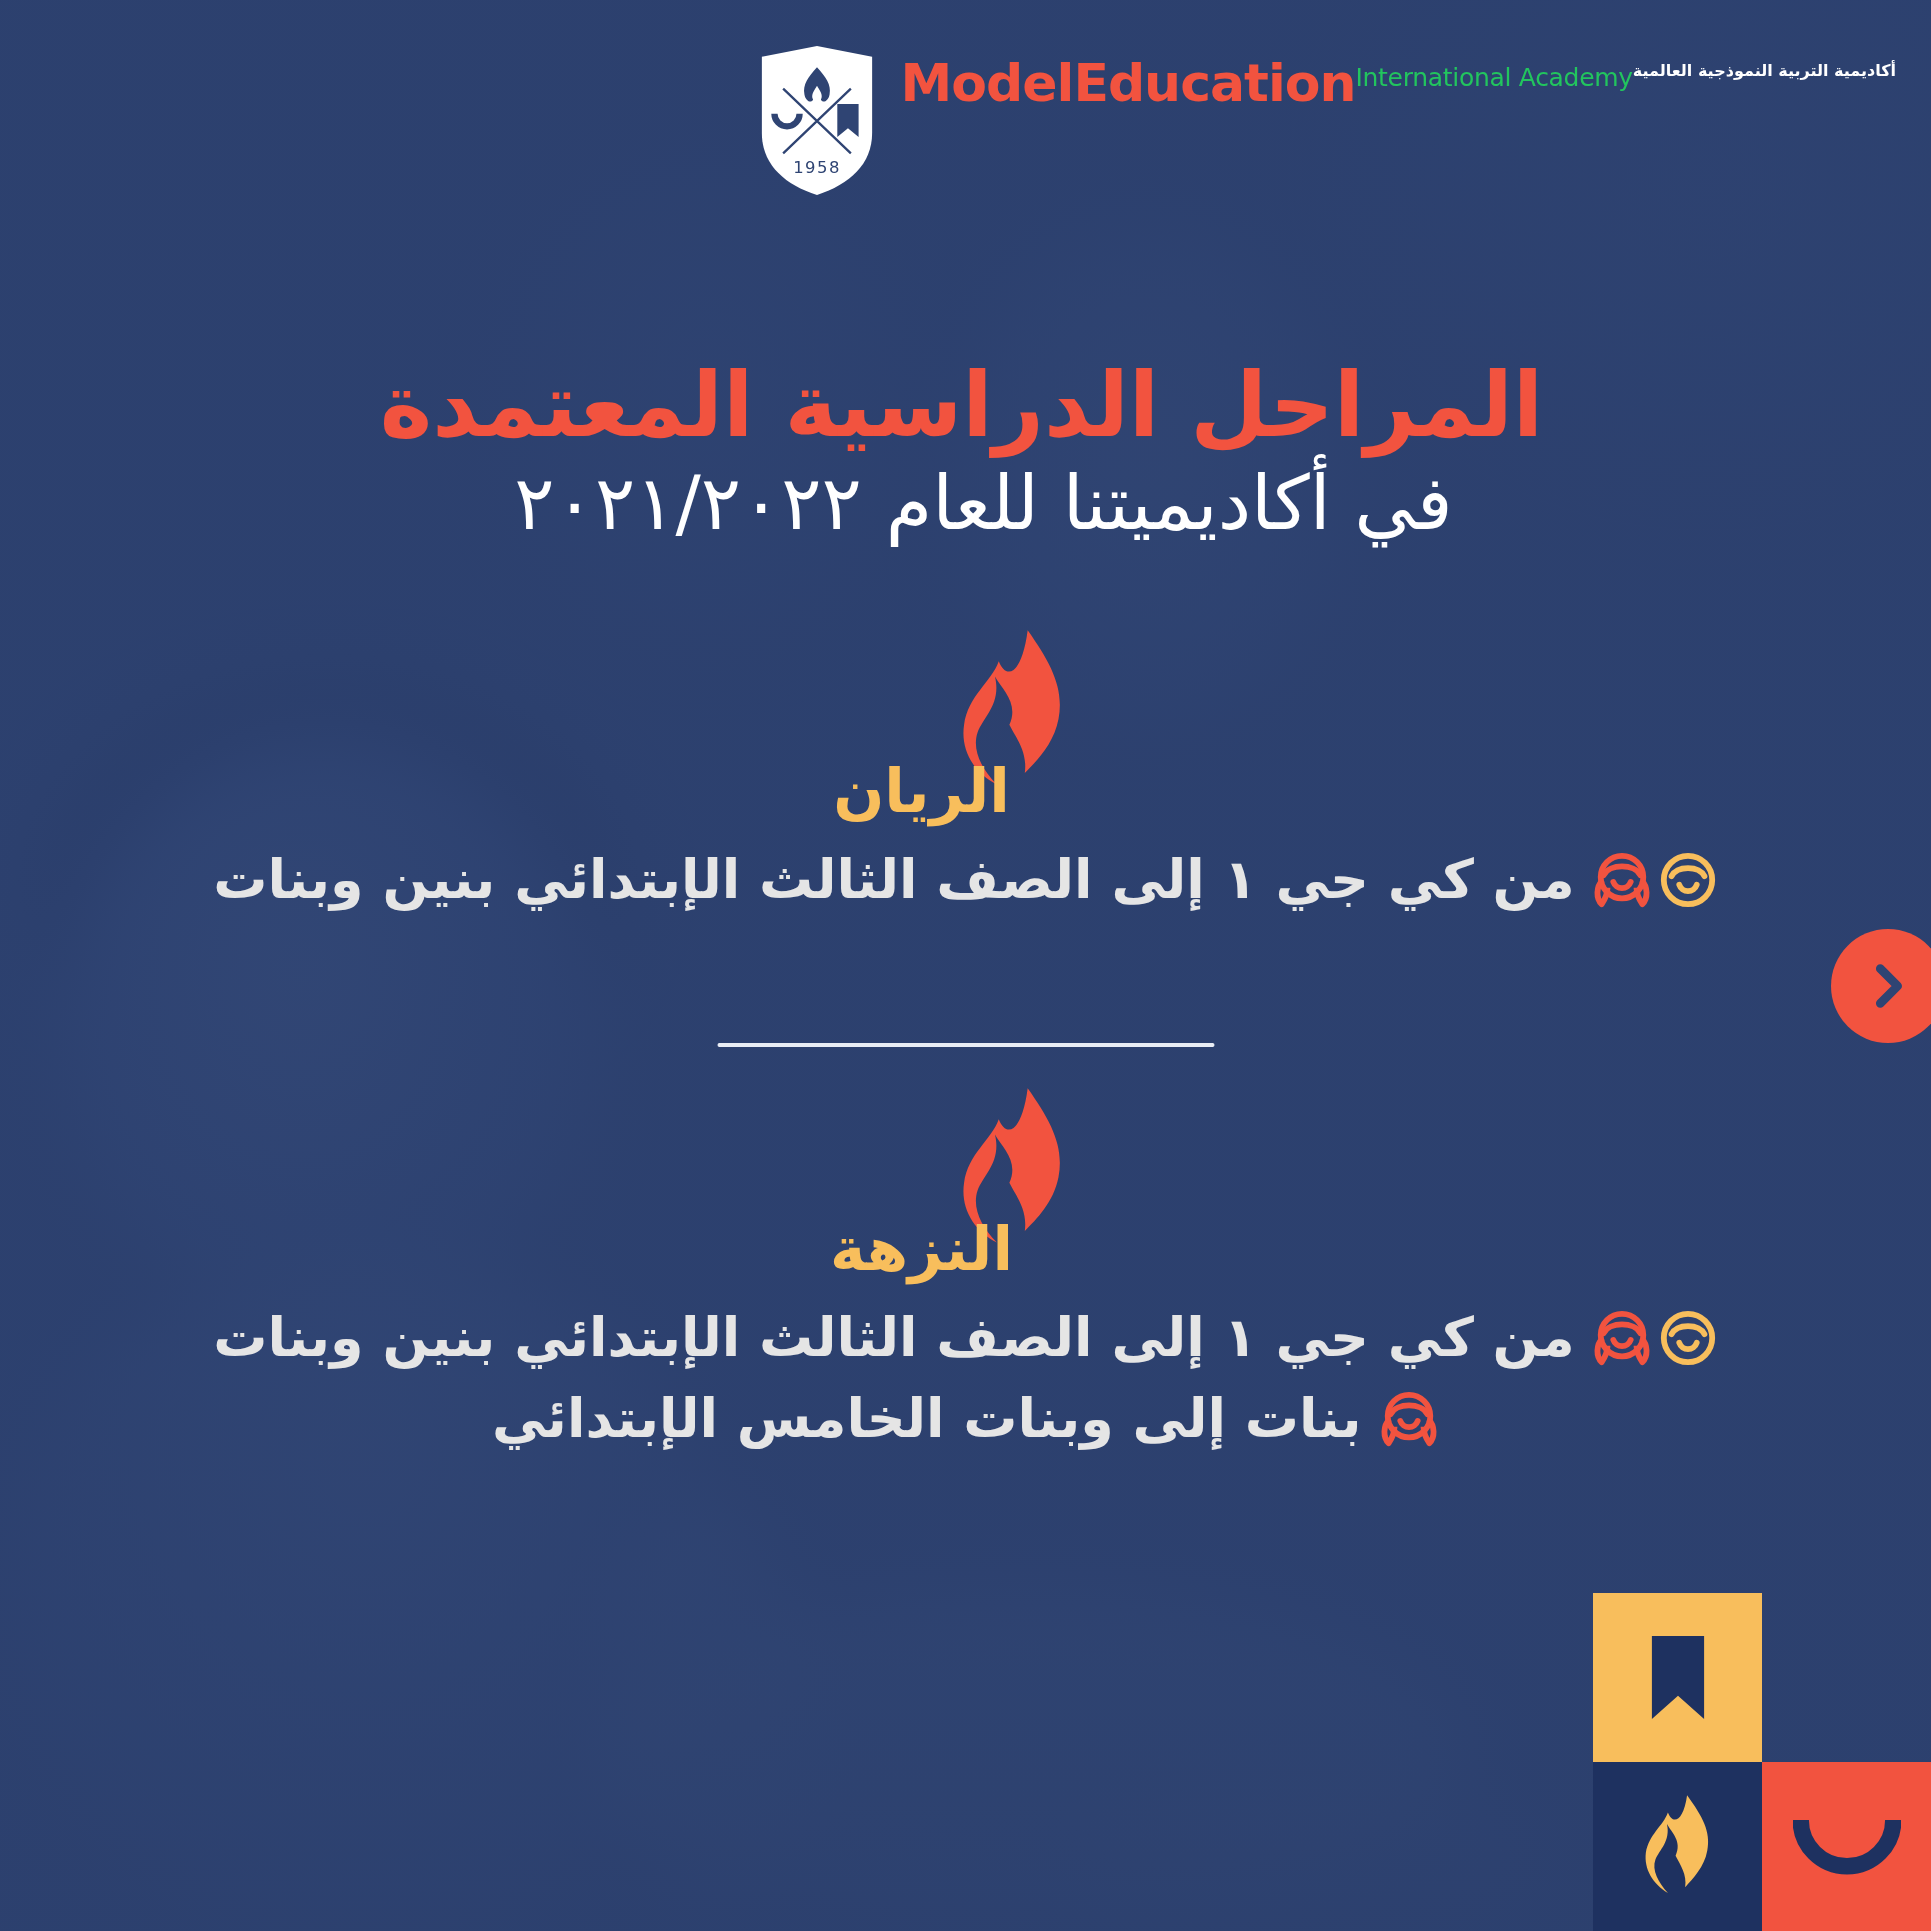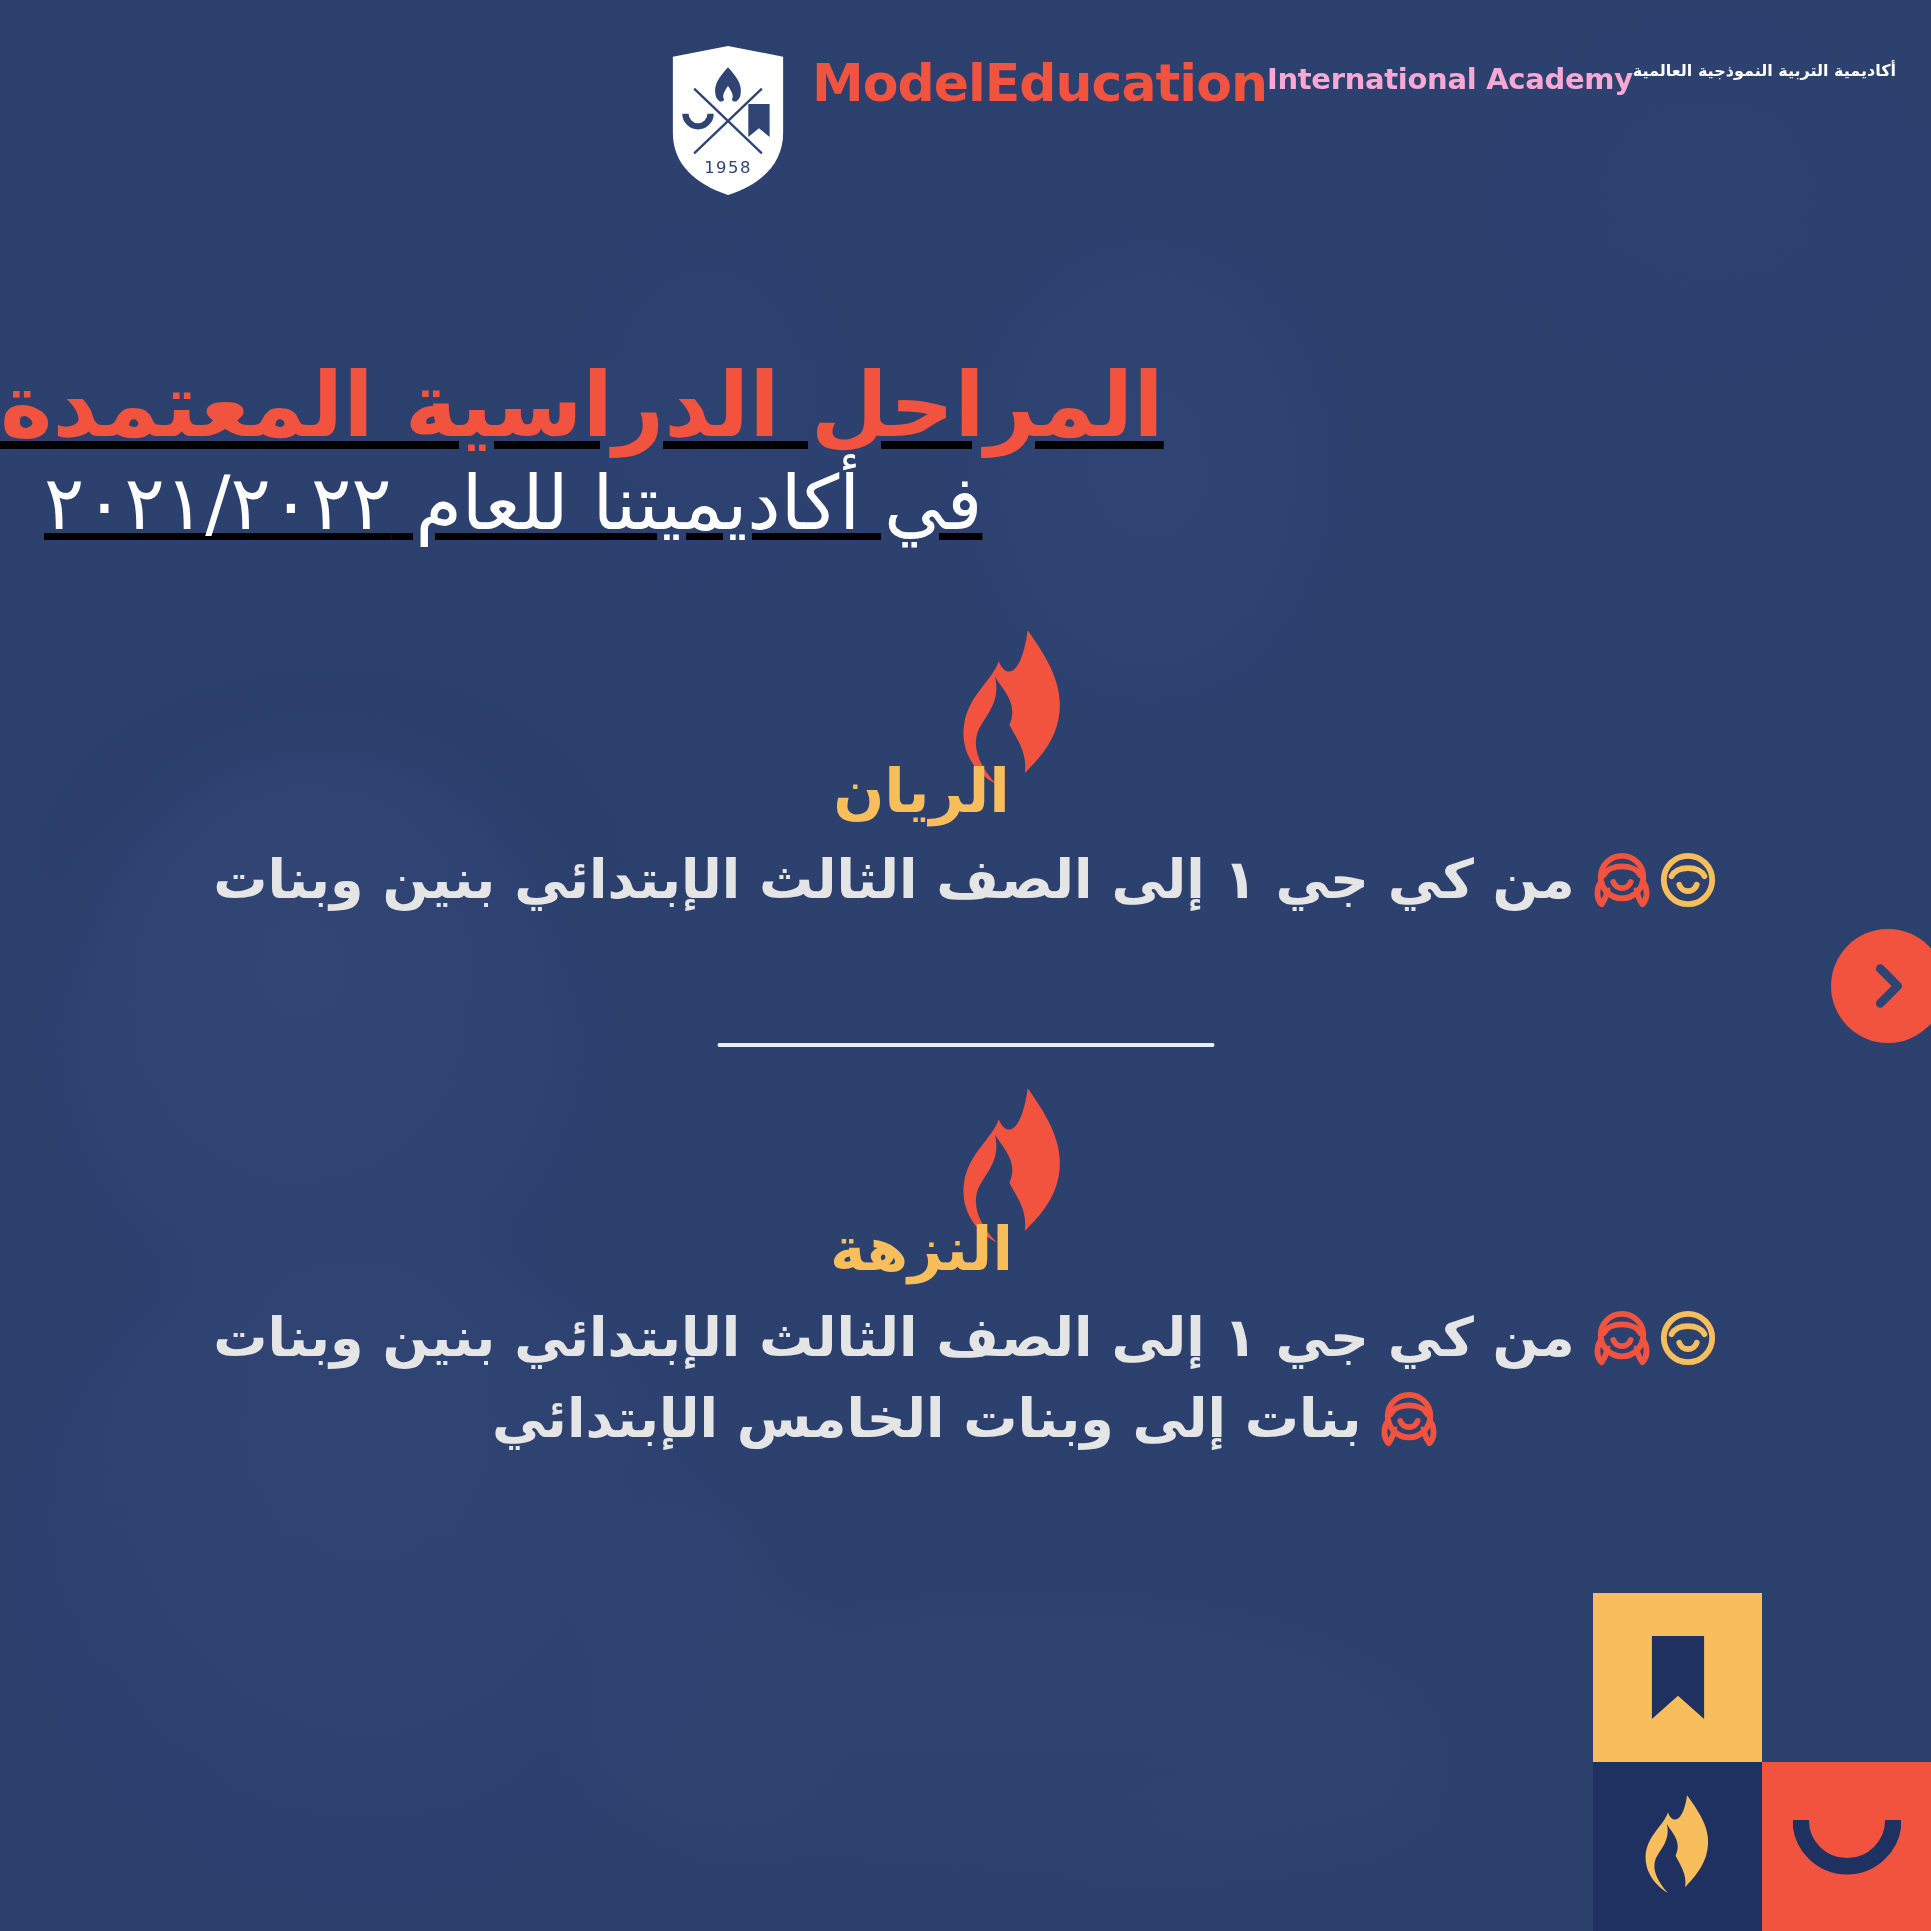--- a/index.html
+++ b/index.html
@@ -106,41 +106,40 @@
     padding-top:15.4px;
   }
   .logo-model,.logo-education{
     color:#F2533F;
     font-weight:bold;
     font-size:52px;
     letter-spacing:-1px;
     line-height:.95;
   }
   .logo-intl{
-    color:#f9a8d4;
-    font-weight:bold;
-    font-size:29px;
+    color:#22c55e;
+    font-weight:normal;
+    font-size:25px;
     letter-spacing:-0.3px;
     margin-top:5.8px;
   }
   .logo-ar{
     color:#FFFFFF;
     font-weight:bold;
     font-size:16px;
     direction:rtl;
     text-align:right;
     margin-top:3.9px;
   }
 
   
   .headline{
     position:absolute;
     top:357px;left:0;right:8px;
-    text-align:left;
-    text-decoration:underline;
+    text-align:center;
   }
   .headline-main{
     color:#F2533F;
     font-size:89px;
     font-weight:bold;
     line-height:1.08;
     letter-spacing:-1px;
     margin:0;
   }
   .headline-sub{

